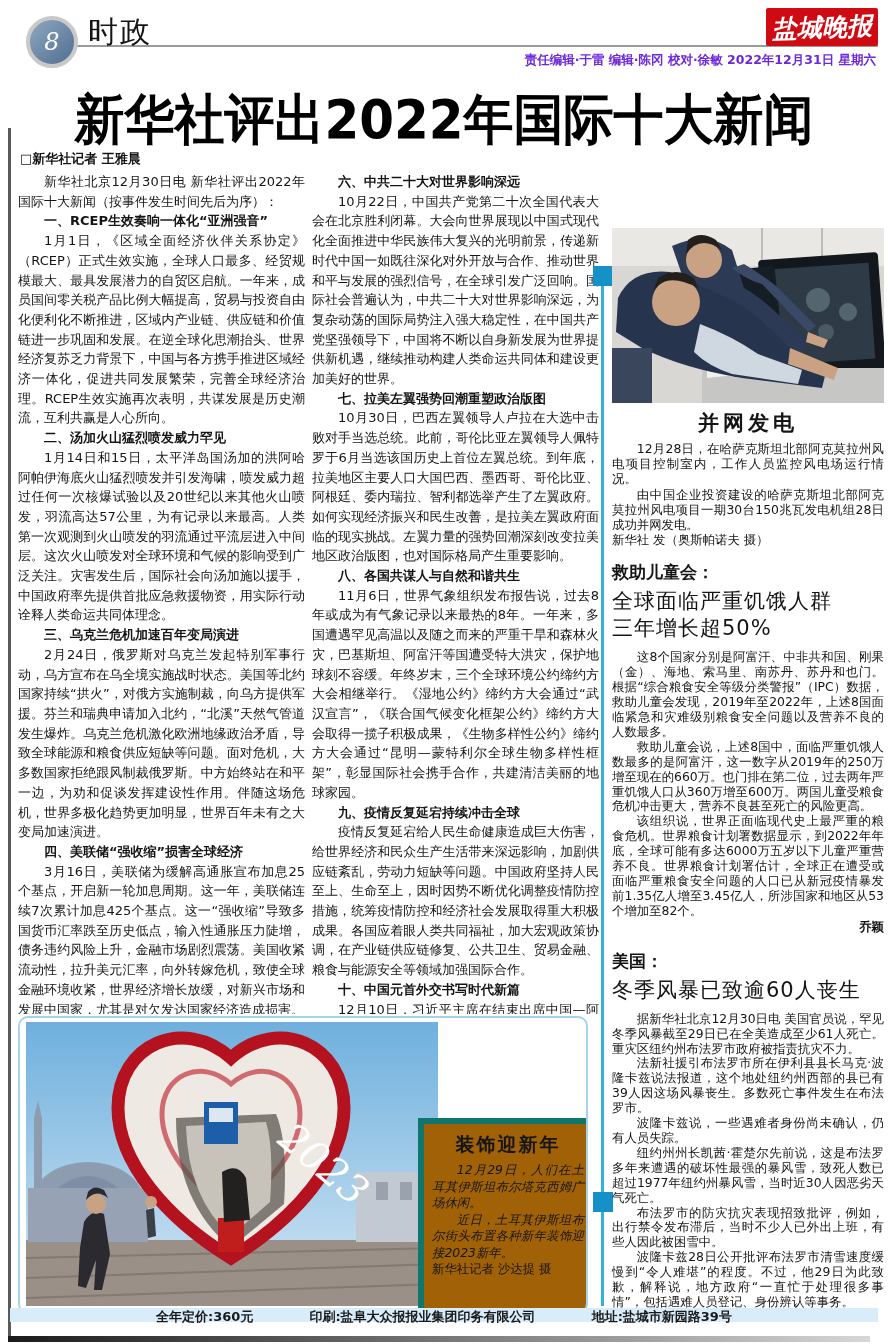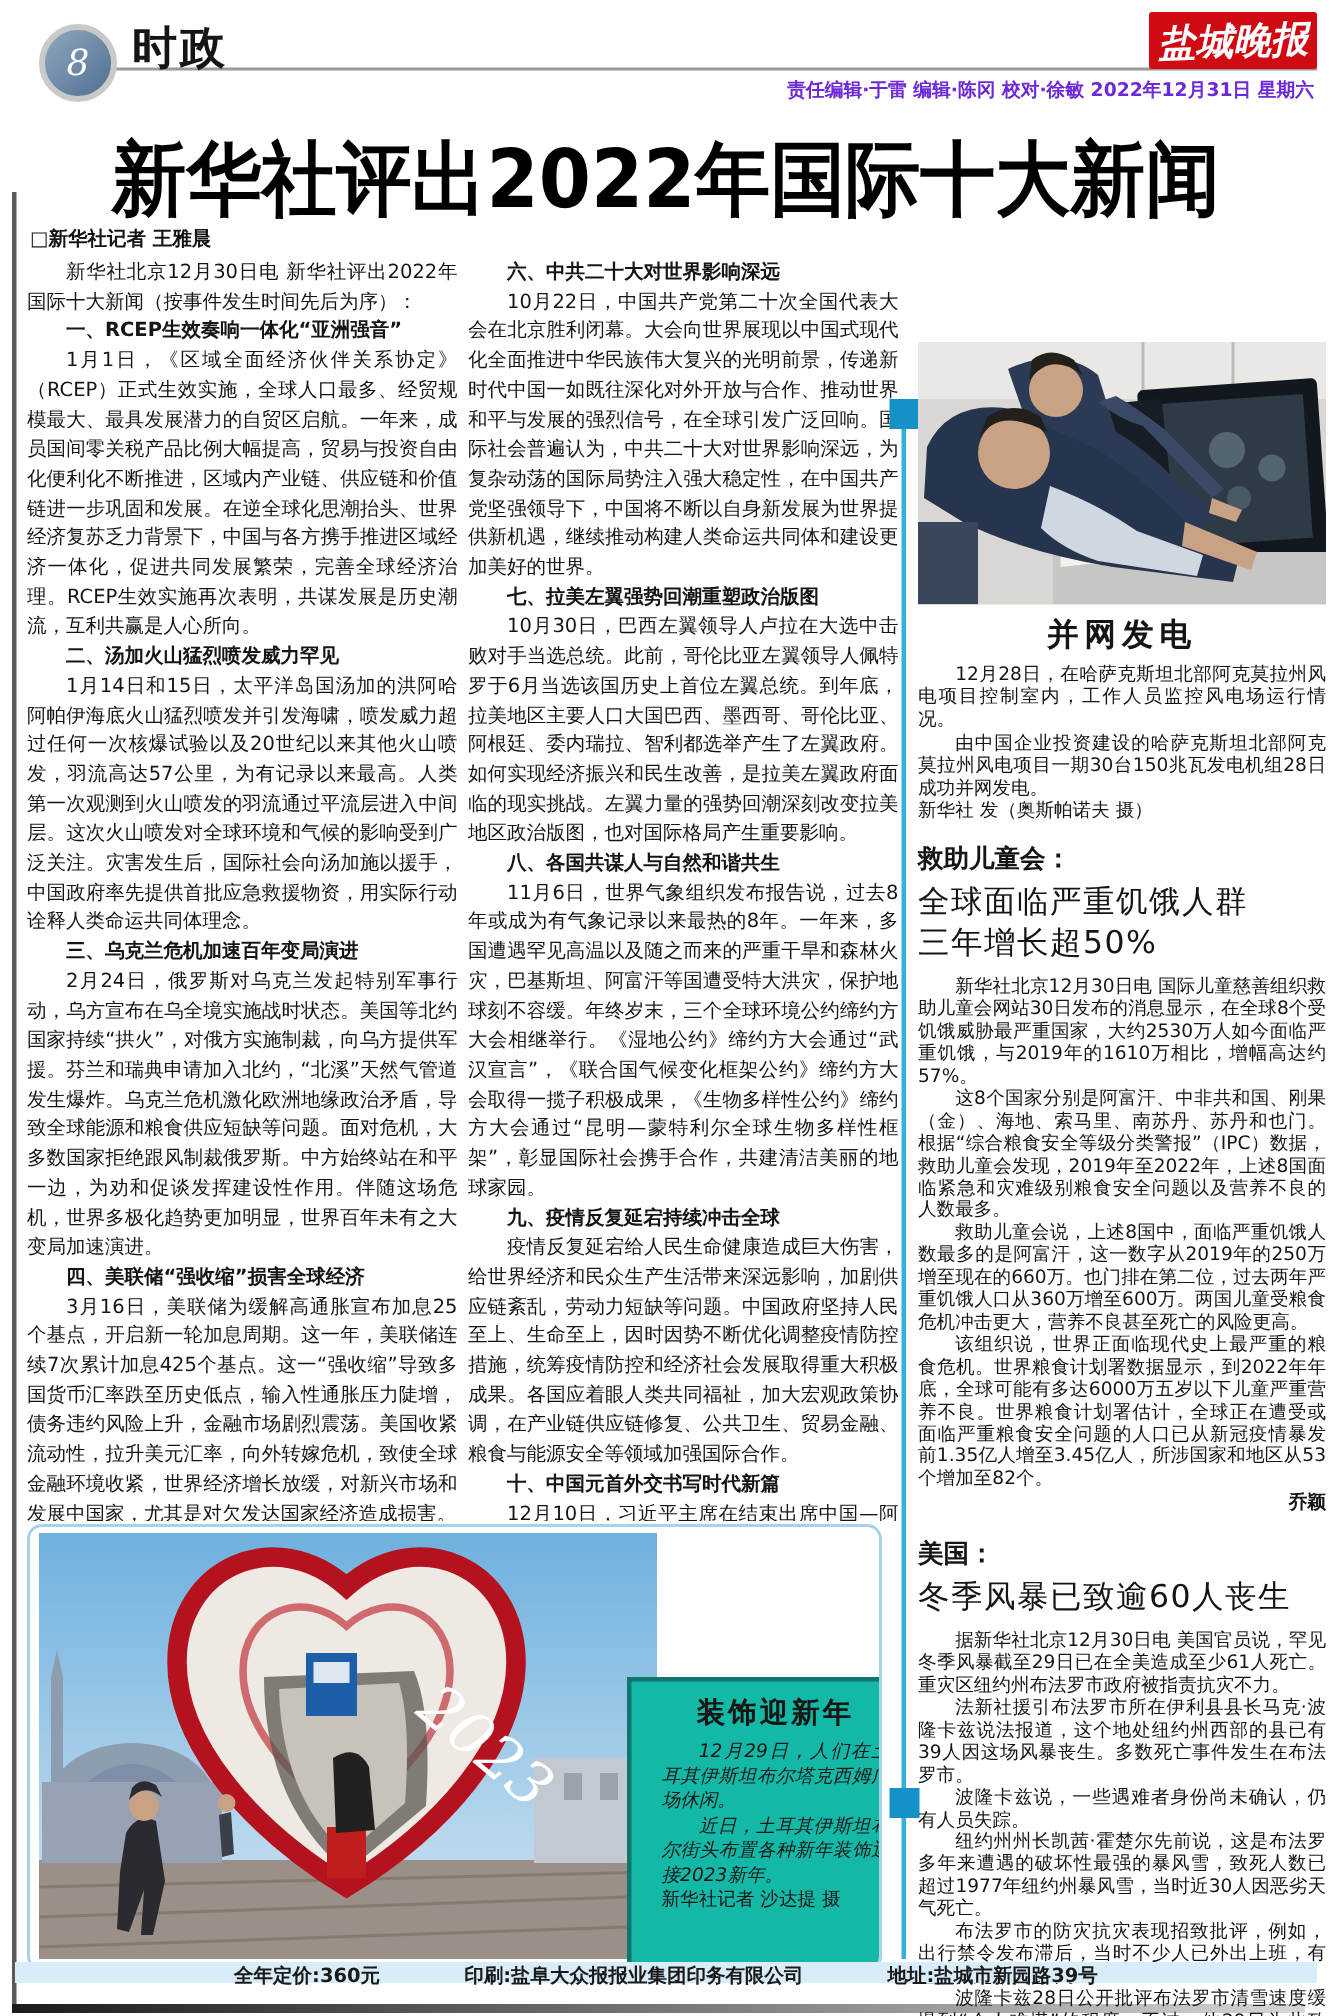--- a/index.html
+++ b/index.html
@@ -8,21 +8,21 @@
   
   .edge-left{position:absolute;left:8px;top:128px;width:3px;height:1208px;background:#5a5a5a;}
   .edge-bottom{position:absolute;left:8px;top:1336px;width:862px;height:6px;
                background:linear-gradient(to right,#1b1b1b,#9a9a9a 70%,#d7d7d7);}
   
   .hdr-rule{position:absolute;left:42px;top:45px;width:836px;height:2px;background:#9a9a9a;}
   .page-badge{position:absolute;left:26px;top:16px;width:44px;height:44px;border-radius:50%;
               background:linear-gradient(135deg,#8fa8c0,#4f6e90);border:4px solid #c9c9c9;
               display:flex;align-items:center;justify-content:center;}
   .page-badge span{color:#fff;font-size:24px;font-style:italic;font-family:"DejaVu Serif",serif;}
-  .section-label{position:absolute;left:88px;top:12px;font-size:30px;font-weight:bold;letter-spacing:2px;}
+  .section-label{position:absolute;left:88px;top:12px;font-size:30px;font-weight:normal;letter-spacing:2px;}
   .masthead{position:absolute;left:766px;top:8px;width:112px;height:38px;background:#cf0a12;
             display:flex;align-items:center;justify-content:center;border-radius:2px;}
   .masthead span{color:#fff;font-size:25px;font-weight:bold;font-style:italic;
                  font-family:"DejaVu Serif",serif;transform:rotate(-2deg);white-space:nowrap;}
   .editors{position:absolute;right:12px;top:52px;font-size:12.5px;font-weight:bold;color:#6d28d9;white-space:nowrap;}
   
   .headline{position:absolute;left:16px;top:84px;width:856px;text-align:center;font-size:50px;
             font-weight:900;letter-spacing:0px;white-space:nowrap;color:#000;
             transform:scaleY(1.08);transform-origin:top center;}
   .byline{position:absolute;left:20px;top:150px;font-size:13px;font-weight:bold;}
@@ -44,22 +44,22 @@
   .credit-line{font-size:12.4px;line-height:15.2px;text-align:left;margin:0;}
   .side-article{margin-top:14px;}
   .kicker{font-size:17px;font-weight:bold;margin:0 0 4px 0;}
   .side-headline{font-size:21px;font-weight:normal;margin:0;line-height:27px;letter-spacing:1px;}
   .side-body{margin-top:8px;font-size:12.4px;line-height:14.9px;}
   .author-line{text-align:right;font-weight:bold;font-size:12.4px;margin:0;}
   
   .ny-module{position:absolute;left:18px;top:1016px;width:566px;height:294px;
              border:2px solid #a5d4ea;border-radius:10px;background:#fff;overflow:hidden;}
   .ny-photo{position:absolute;left:6px;top:4px;width:412px;height:284px;}
-  .ny-caption{position:absolute;left:398px;top:100px;width:152px;height:178px;background:#14b8a6;
-              border:3px solid #0f766e;padding:6px 20px;}
+  .ny-caption{position:absolute;left:398px;top:100px;width:152px;height:178px;background:#a16207;
+              border:6px solid #0f766e;padding:6px 8px;}
   .ny-caption .cap-title{font-size:19px;letter-spacing:2px;margin-top:2px;}
   .ny-caption .cap-body{font-size:12.4px;line-height:16.5px;font-style:italic;}
   
   .footer{position:absolute;left:10px;top:1308px;width:868px;height:14px;background:#d9ecfa;
           display:flex;align-items:flex-start;justify-content:center;gap:56px;
           font-size:13px;font-weight:bold;color:#1a1a1a;}
 </style>
 </head>
 <body>
 
@@ -145,21 +145,20 @@
         <p class="para">12月28日，在哈萨克斯坦北部阿克莫拉州风电项目控制室内，工作人员监控风电场运行情况。</p>
         <p class="para">由中国企业投资建设的哈萨克斯坦北部阿克莫拉州风电项目一期30台150兆瓦发电机组28日成功并网发电。</p>
       </div>
     <p class="credit-line">新华社 发（奥斯帕诺夫 摄）</p>
 
     <div class="side-article">
       <p class="kicker">救助儿童会：</p>
       <p class="side-headline">全球面临严重饥饿人群</p>
       <p class="side-headline">三年增长超50%</p>
       <div class="side-body">
-          <p class="para">新华社北京12月30日电 国际儿童慈善组织救助儿童会网站30日发布的消息显示，在全球8个受饥饿威胁最严重国家，大约2530万人如今面临严重饥饿，与2019年的1610万相比，增幅高达约57%。</p>
           <p class="para">这8个国家分别是阿富汗、中非共和国、刚果（金）、海地、索马里、南苏丹、苏丹和也门。根据“综合粮食安全等级分类警报”（IPC）数据，救助儿童会发现，2019年至2022年，上述8国面临紧急和灾难级别粮食安全问题以及营养不良的人数最多。</p>
           <p class="para">救助儿童会说，上述8国中，面临严重饥饿人数最多的是阿富汗，这一数字从2019年的250万增至现在的660万。也门排在第二位，过去两年严重饥饿人口从360万增至600万。两国儿童受粮食危机冲击更大，营养不良甚至死亡的风险更高。</p>
           <p class="para">该组织说，世界正面临现代史上最严重的粮食危机。世界粮食计划署数据显示，到2022年年底，全球可能有多达6000万五岁以下儿童严重营养不良。世界粮食计划署估计，全球正在遭受或面临严重粮食安全问题的人口已从新冠疫情暴发前1.35亿人增至3.45亿人，所涉国家和地区从53个增加至82个。</p>
         </div>
       <p class="author-line">乔颖</p>
     </div>
 
     <div class="side-article">
       <p class="kicker">美国：</p>
       <p class="side-headline">冬季风暴已致逾60人丧生</p>

